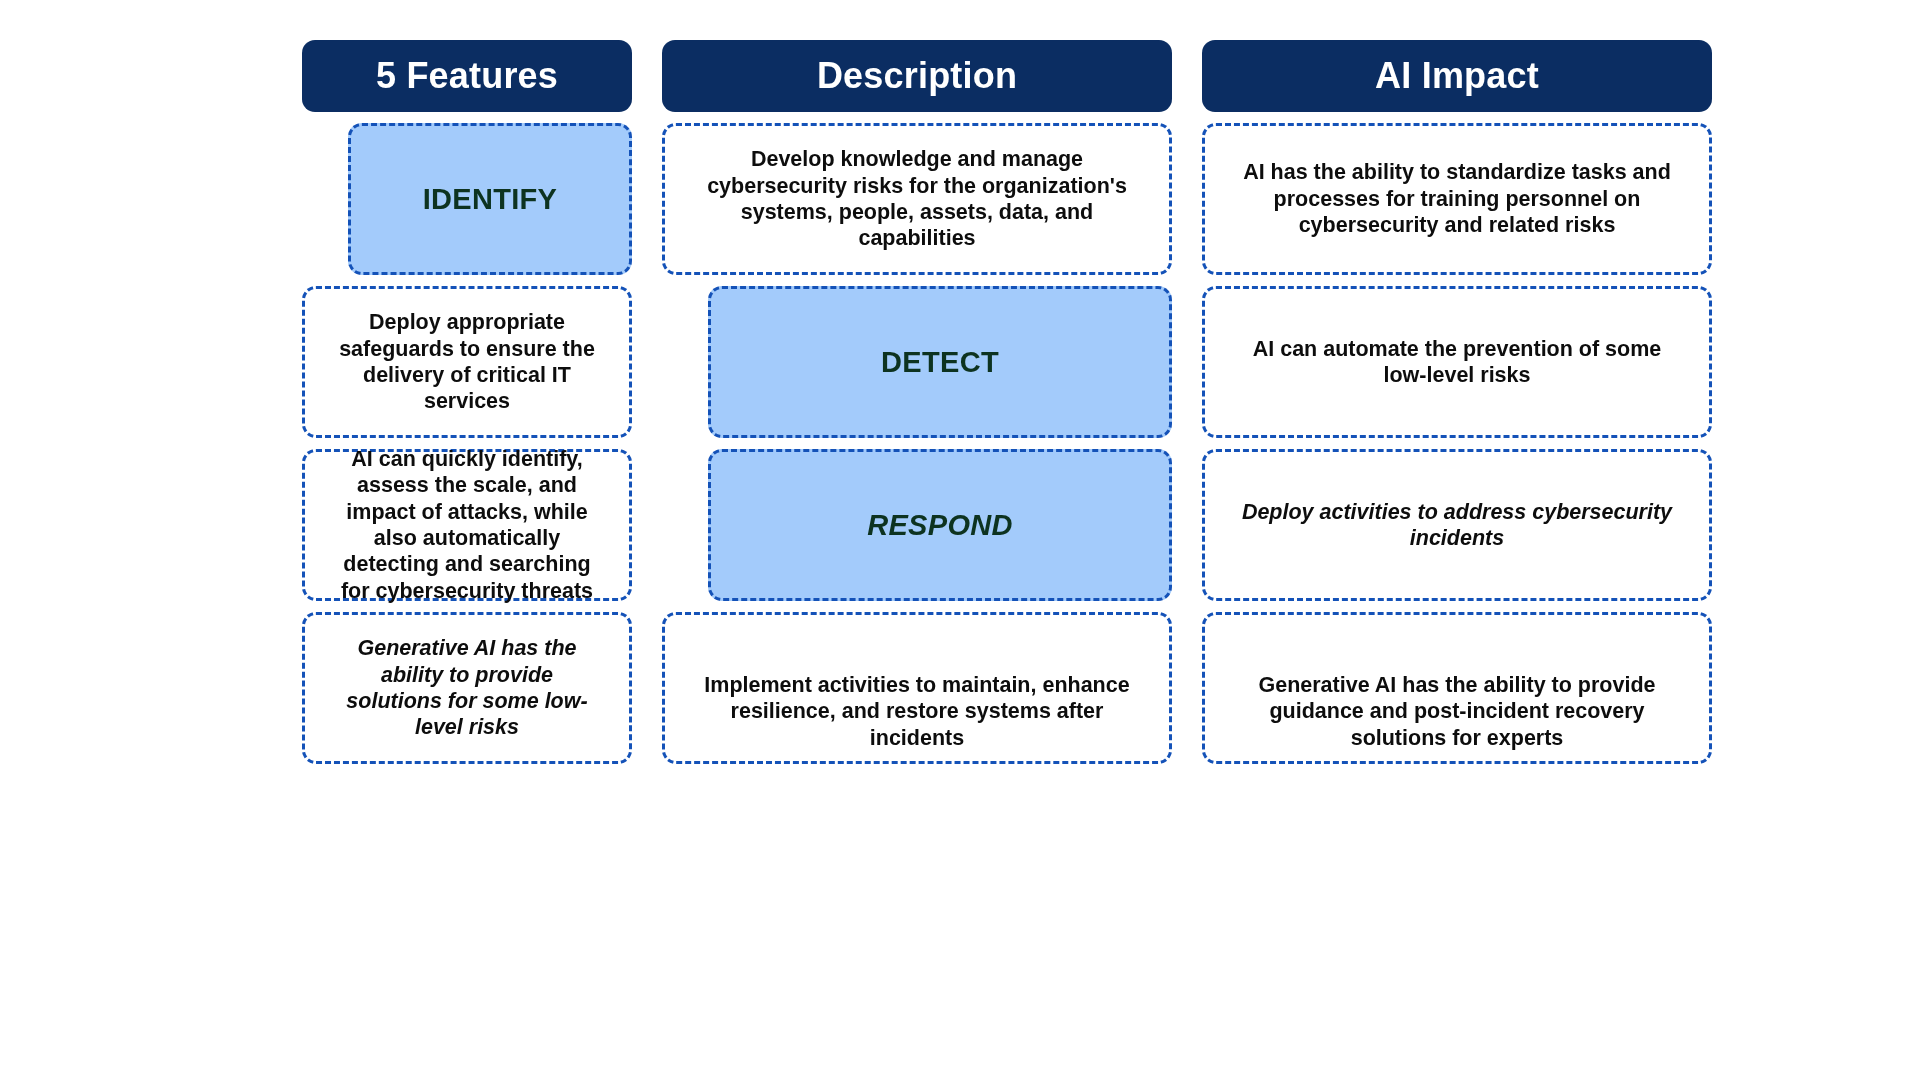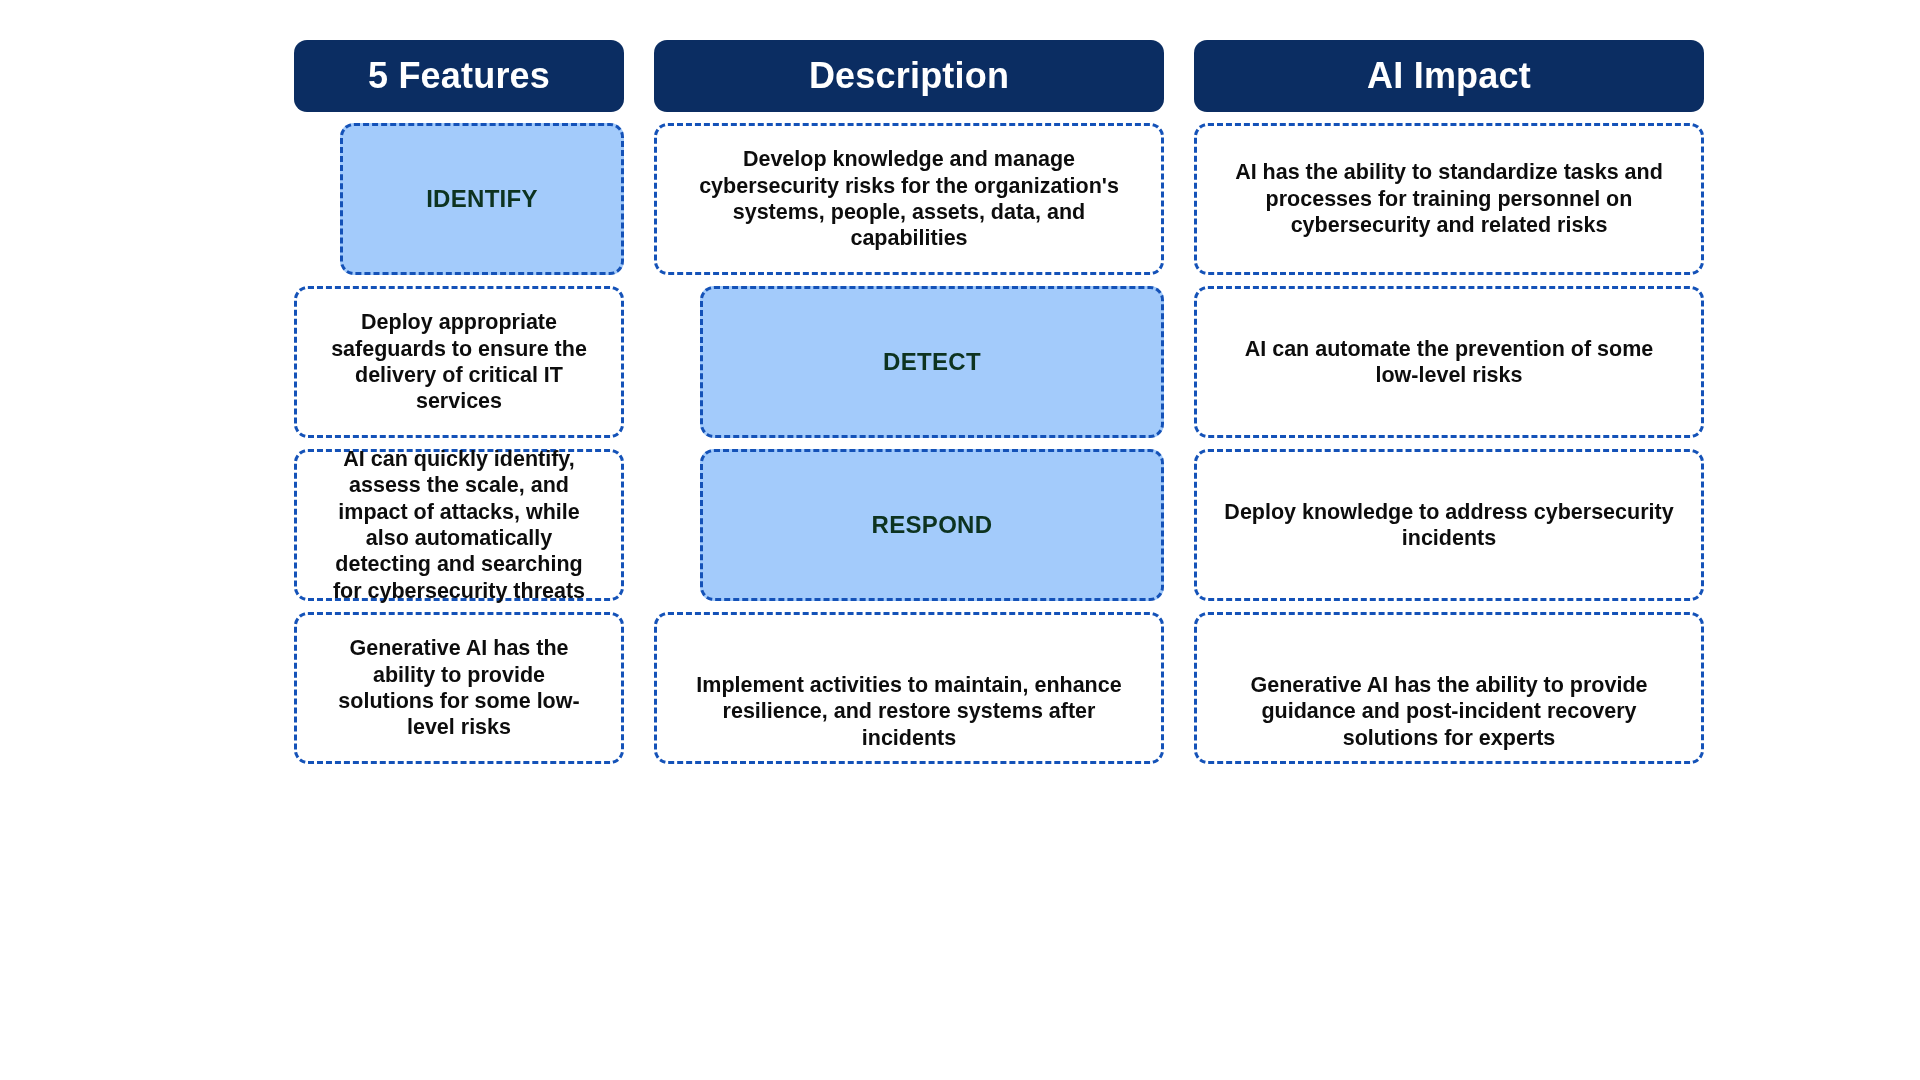--- a/index.html
+++ b/index.html
@@ -16,21 +16,21 @@
 
   .board {
     position: relative;
     width: 1920px;
     height: 1080px;
     box-sizing: border-box;
   }
 
   .grid {
     position: absolute;
-    left: 294px;
+    left: 302px;
     top: 40px;
     width: 1410px;
     display: grid;
     grid-template-columns: 330px 510px 510px;
     column-gap: 30px;
     row-gap: 11px;
   }
 
   
   .hdr {
@@ -55,40 +55,40 @@
     align-items: center;
     justify-content: center;
     box-sizing: border-box;
     text-align: center;
     padding: 8px 16px;
   }
 
   .cell.feature {
     background: #a3cbfb;
     color: #0d3320;
-    font-size: 24px;
+    font-size: 29px;
     font-weight: bold;
     letter-spacing: 0.3px;
     margin-left: 46px;
   }
 
   .cell.text {
     background: #ffffff;
     color: #0d0d0d;
     font-size: 21.5px;
     font-weight: bold;
     line-height: 1.23;
     padding: 10px 26px;
   }
 
   
   .r1 { height: 152px; }
   .r2 { height: 152px; }
   .r3 { height: 152px; }
-  .r4 { height: 152px; }
+  .r4 { height: 152px; font-style: italic; }
   .r5 { height: 152px; align-items: flex-end; }
 
   .cell.text span { display: block; }
 </style>
 </head>
 <body>
 
 <div class="board">
   <div class="grid">
 
@@ -123,21 +123,21 @@
       <span>AI can automate the prevention of some low-level risks</span>
     </div>
     <div class="cell text r3">
       <span>AI can quickly identify, assess the scale, and impact of attacks, while also automatically detecting and searching for cybersecurity threats</span>
     </div>
 
     <div class="cell feature r4">
       <span>RESPOND</span>
     </div>
     <div class="cell text r4">
-      <span>Deploy knowledge to address cybersecurity incidents</span>
+      <span>Deploy activities to address cybersecurity incidents</span>
     </div>
     <div class="cell text r4">
       <span>Generative AI has the ability to provide solutions for some low-level risks</span>
     </div>
 
     <div class="cell text r5">
       <span>Implement activities to maintain, enhance resilience, and restore systems after incidents</span>
     </div>
     <div class="cell text r5">
       <span>Generative AI has the ability to provide guidance and post-incident recovery solutions for experts</span>

